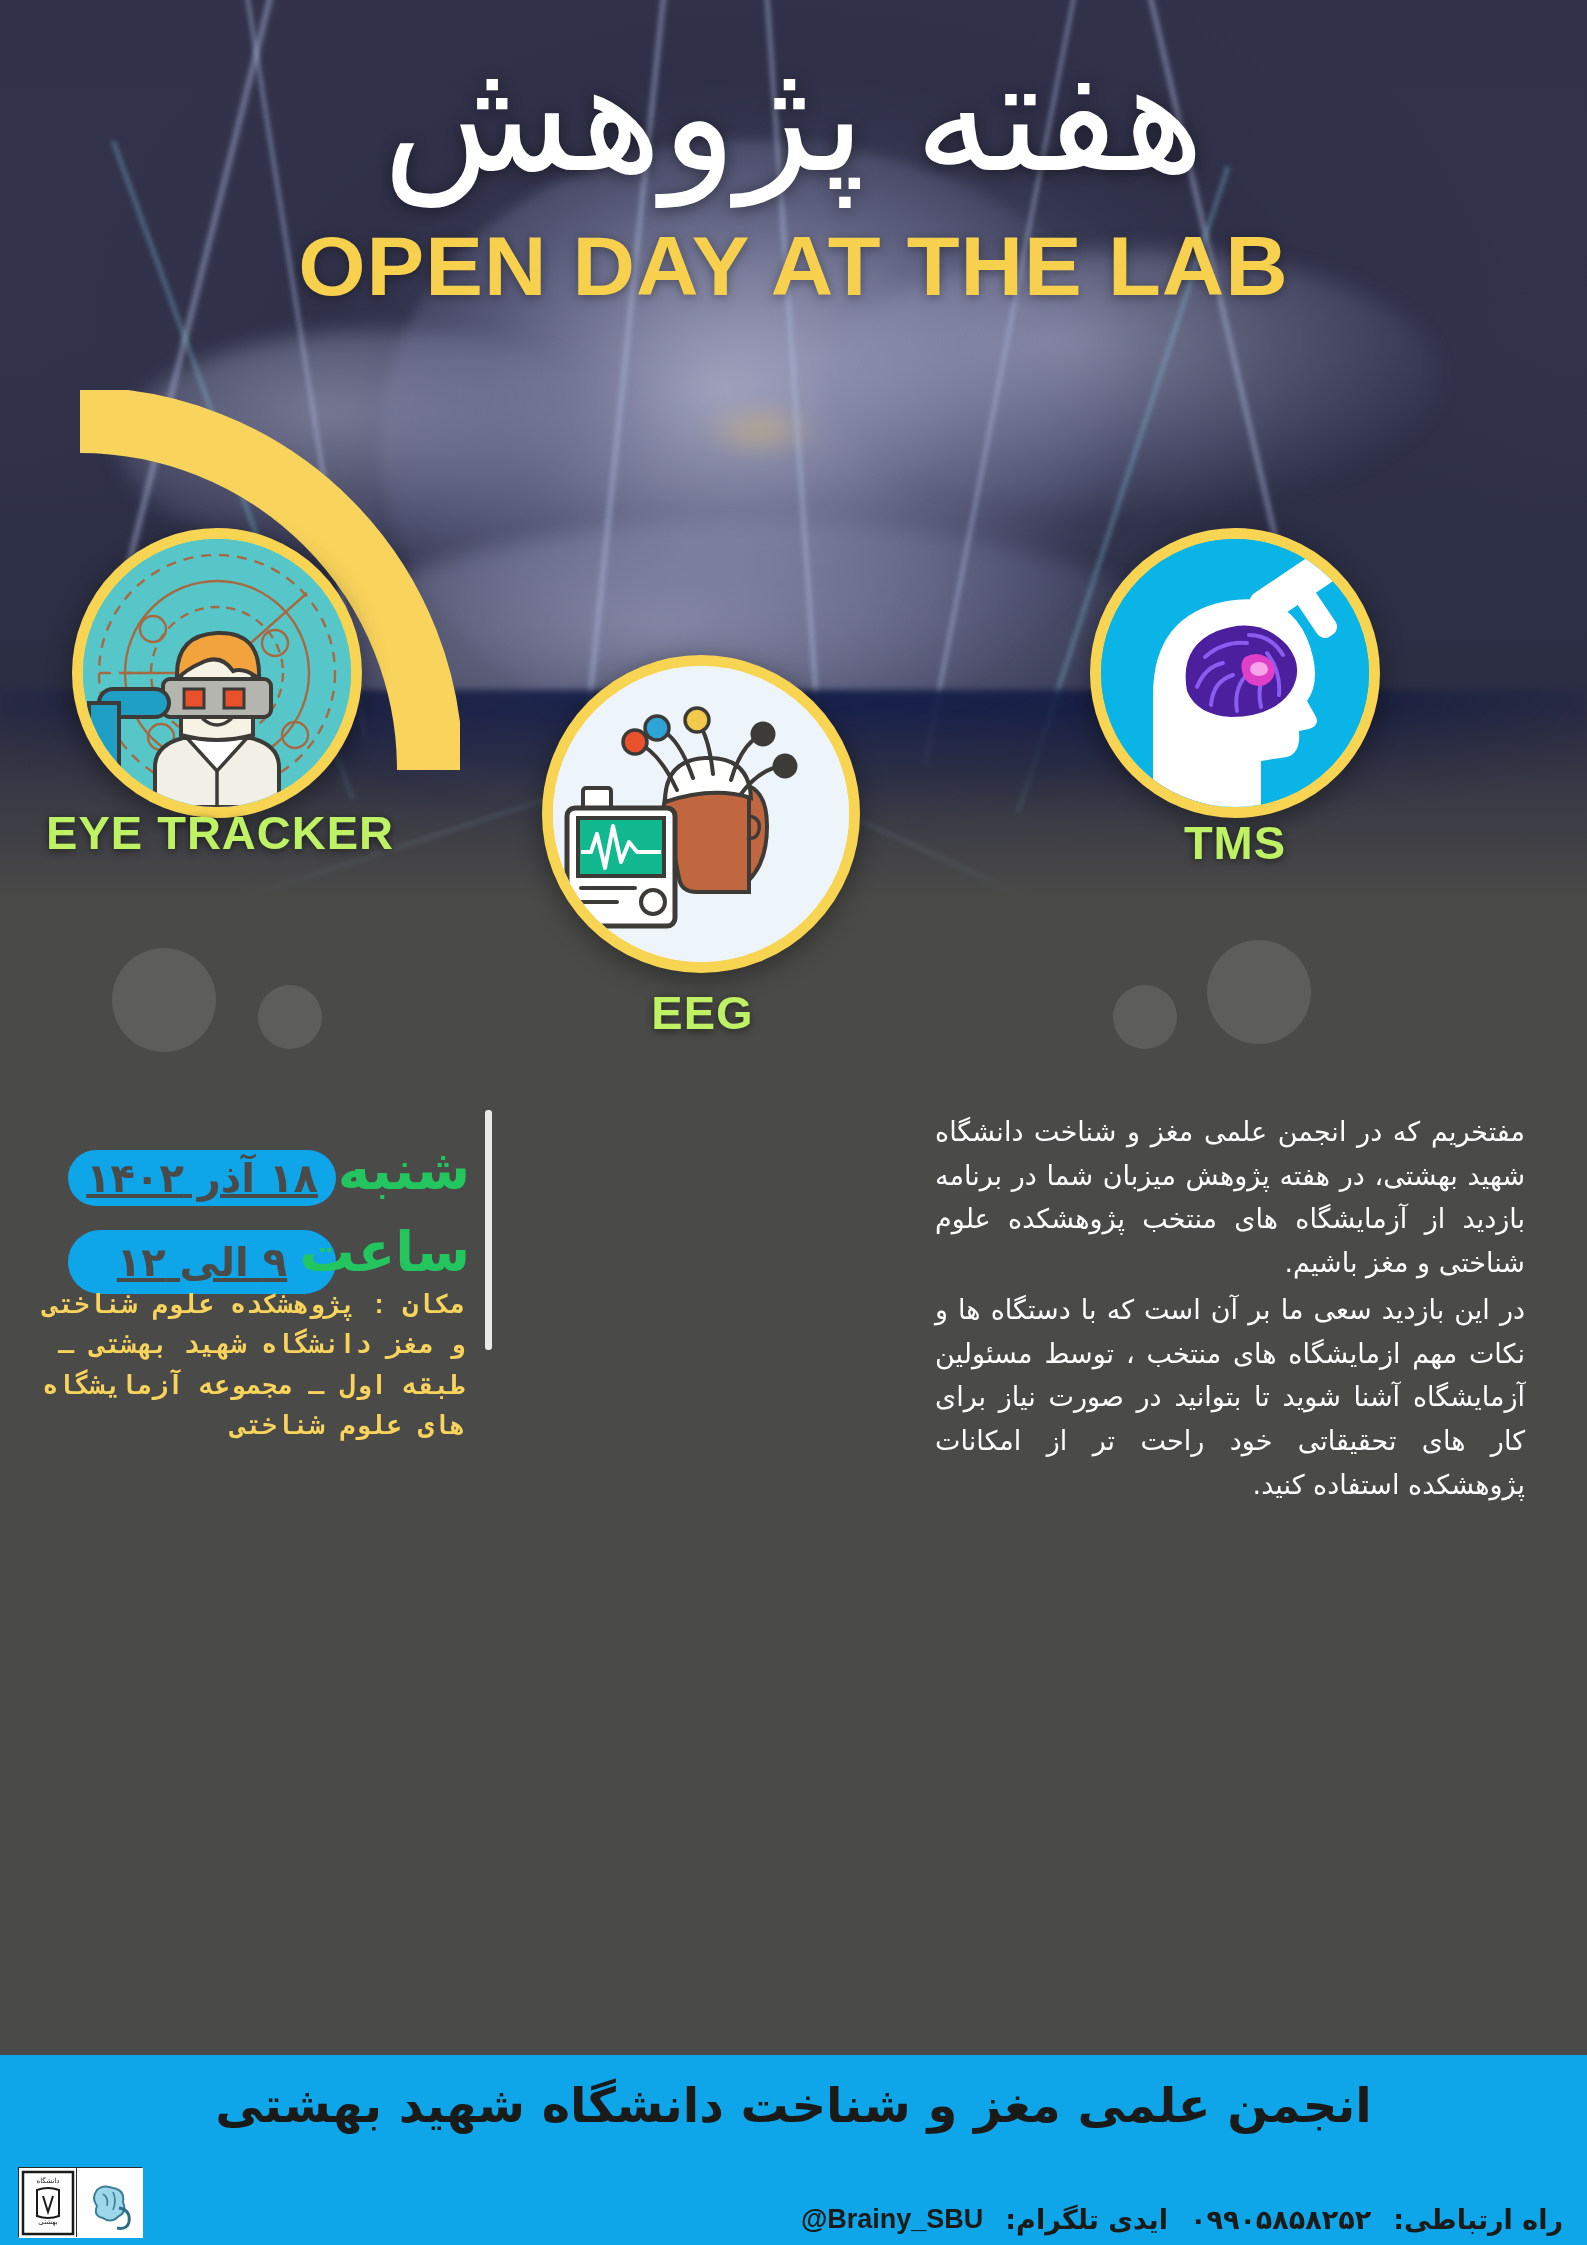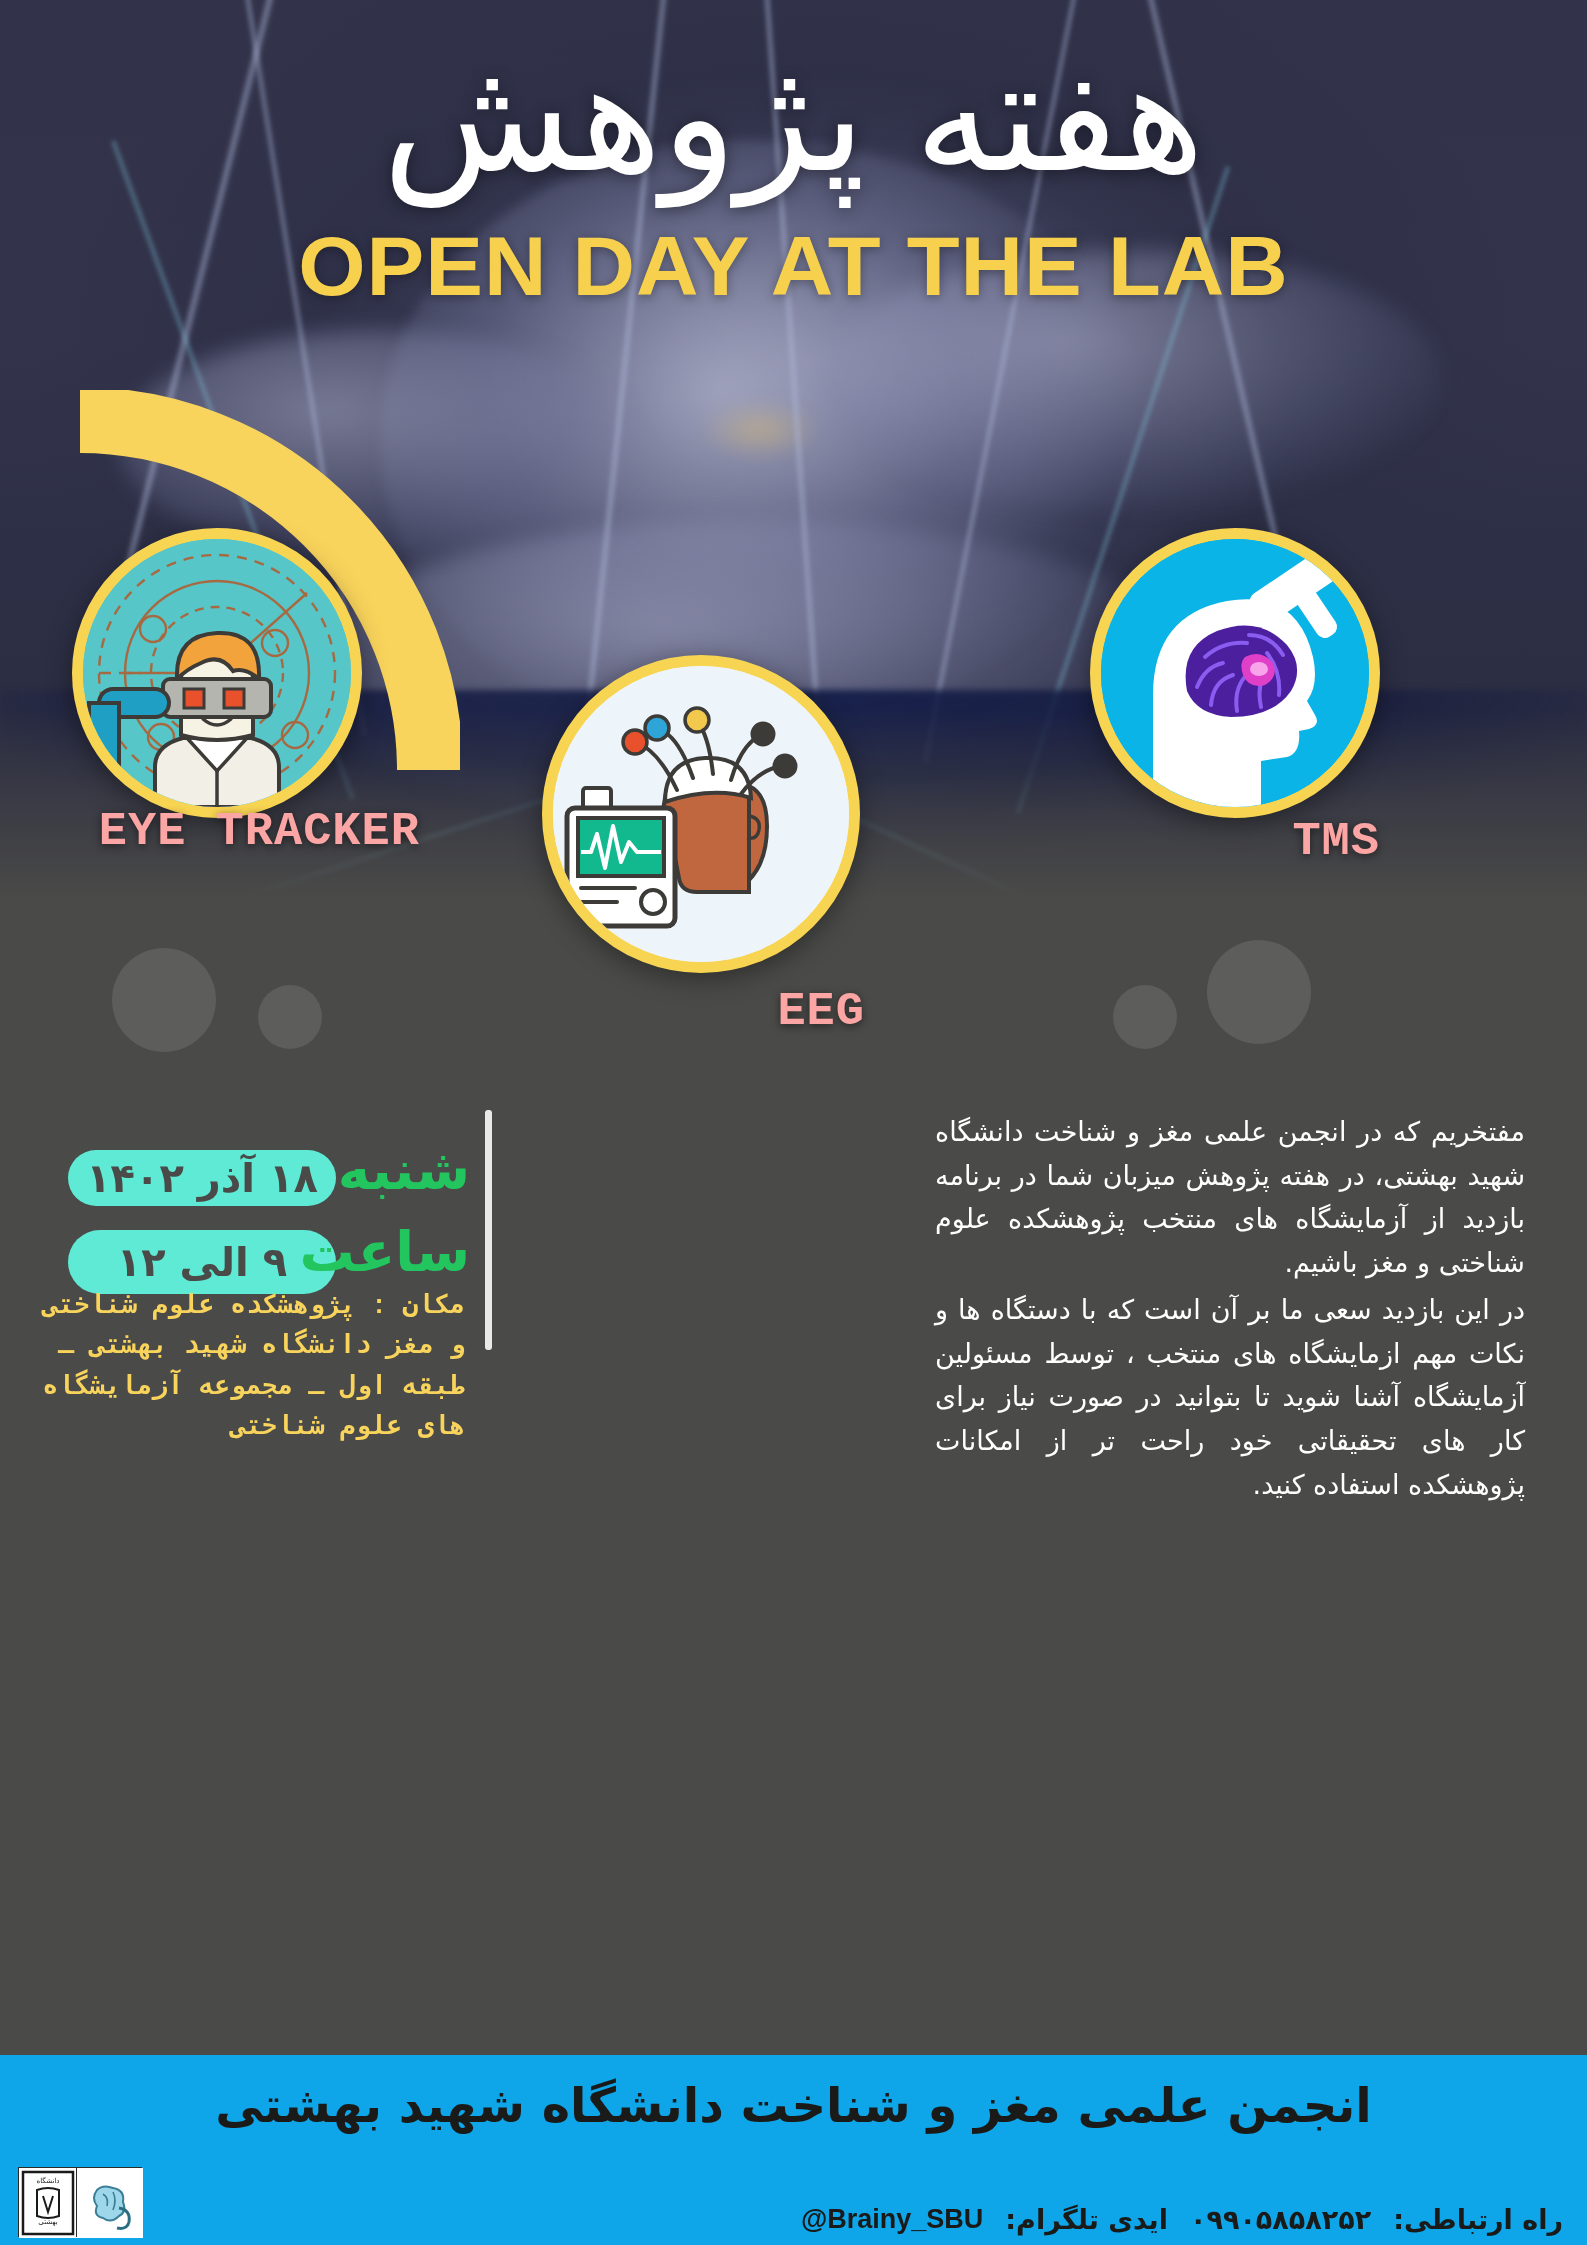--- a/index.html
+++ b/index.html
@@ -82,43 +82,43 @@
     position:absolute; border-radius:50%;
     border:11px solid #f8d453;
     overflow:hidden;
     box-shadow:0 6px 26px rgba(0,0,0,.38);
   }
   #c-eye  { left:72px;  top:528px; width:290px; height:290px; background:#57c6c8; }
   #c-eeg  { left:542px; top:655px; width:318px; height:318px; background:#eef5fa; }
   #c-tms  { left:1090px;top:528px; width:290px; height:290px; background:#0bb4e6; }
 
   .cap {
-    position:absolute; text-align:right;
-    font-family:Liberation Mono, monospace;
-    font-weight:700; color:#fca5a5;
+    position:absolute; text-align:center;
+    font-family:Liberation Sans, sans-serif;
+    font-weight:700; color:#bef264;
     text-shadow:0 2px 9px rgba(0,0,0,.55);
   }
   #cap-eye { left:20px;  top:805px; width:400px; font-size:47px; letter-spacing:1px; }
   #cap-eeg { left:540px; top:985px; width:325px; font-size:47px; letter-spacing:1px; }
   #cap-tms { left:1090px;top:815px; width:290px; font-size:47px; letter-spacing:1px; }
 
   
   .dot { position:absolute; border-radius:50%; background:#5d5d5b; }
 
   
   .divider {
     position:absolute; left:485px; top:1110px; width:7px; height:240px;
     background:#e9e9e6; border-radius:3px;
   }
   .pill {
-    position:absolute; background:#5eead4; border-radius:60px;
+    position:absolute; background:#0ea5e9; border-radius:60px;
     display:flex; align-items:center; justify-content:center;
     color:#4a4a48; direction:rtl;
     font-family:"DejaVu Sans","Liberation Sans",sans-serif;
-    font-weight:700; font-size:40px;
+    font-weight:700; font-size:40px;text-decoration:underline;
   }
   #pill-date { left:68px; top:1150px; width:268px; height:56px; }
   #pill-time { left:68px; top:1230px; width:268px; height:64px; }
 
   .side-lab {
     position:absolute; direction:rtl; text-align:right;
     color:#22c55e; font-weight:700;
     font-family:"DejaVu Sans","Liberation Sans",sans-serif;
     font-size:55px; line-height:1;
   }

